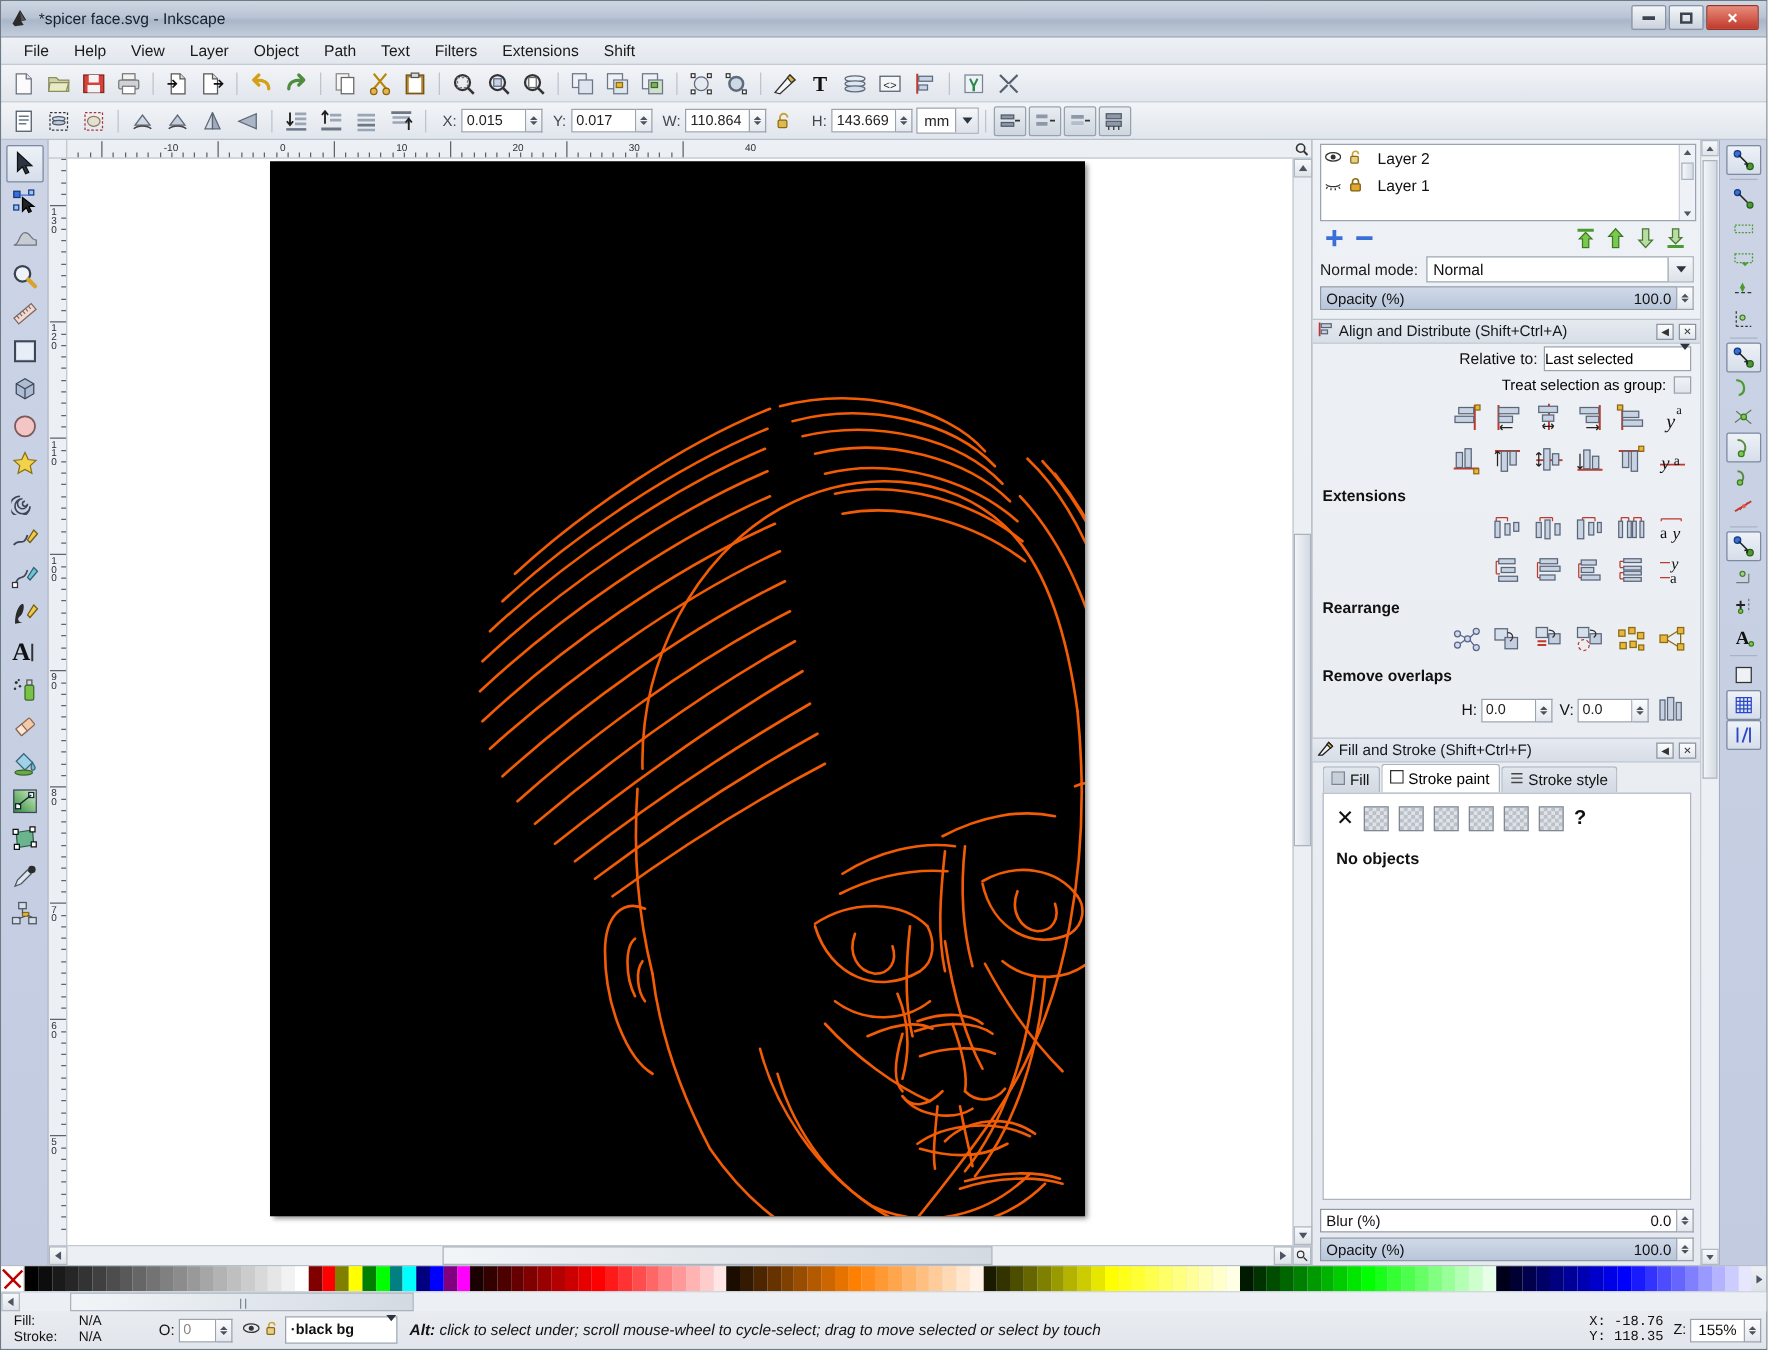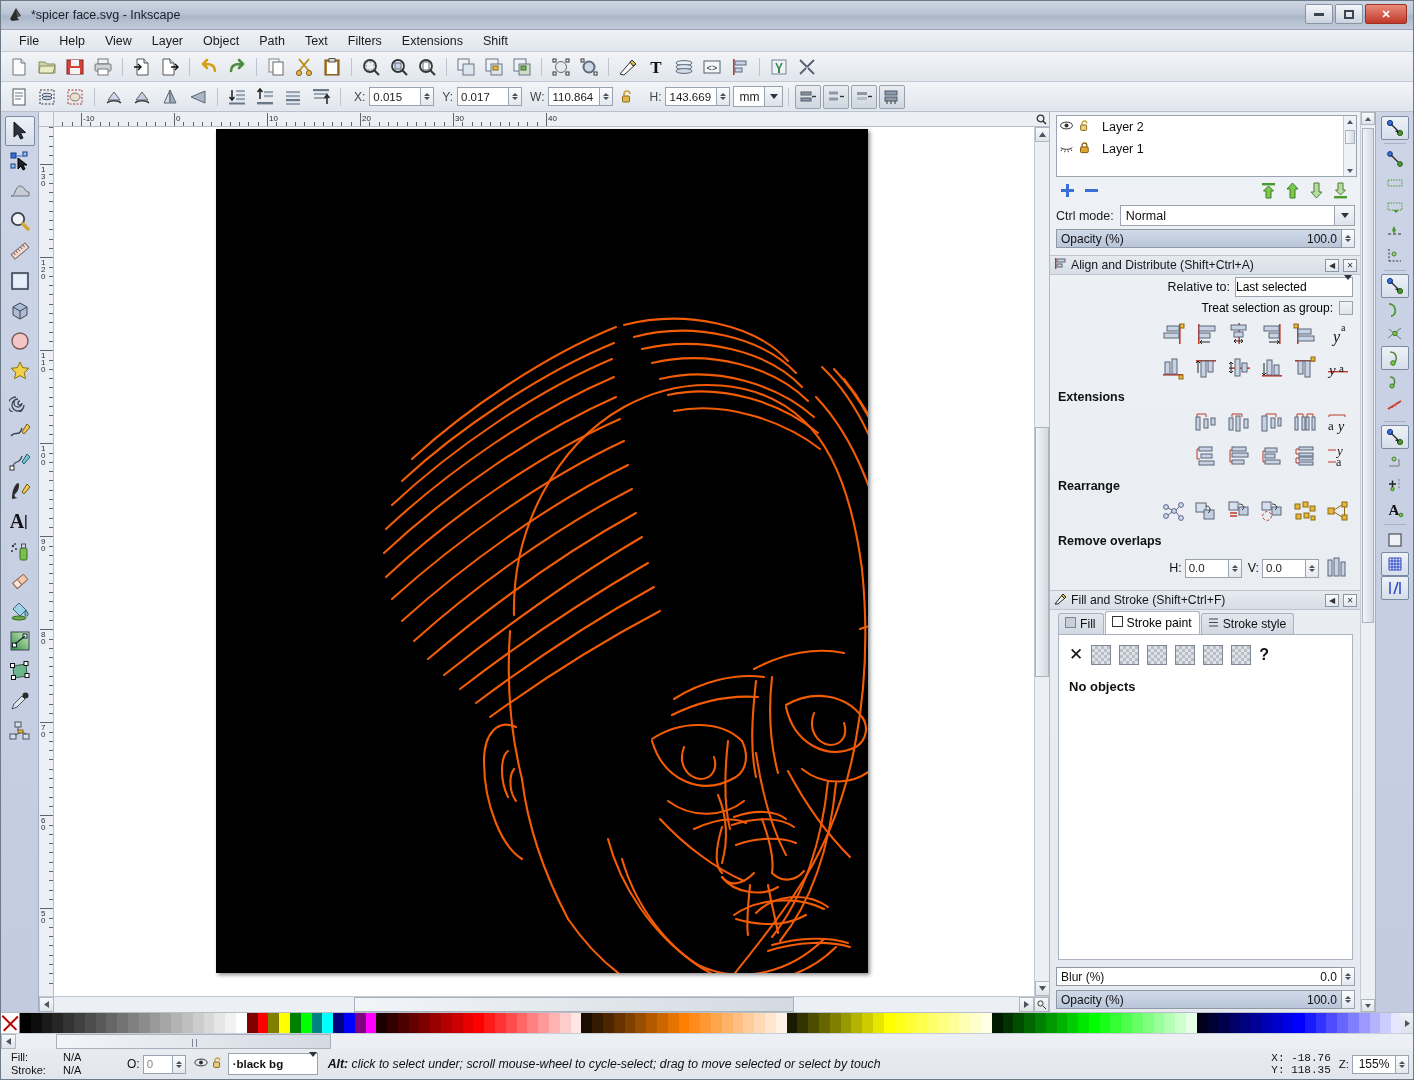--- a/index.html
+++ b/index.html
@@ -133,21 +133,21 @@
 
   
   .canvascol { flex: 1 1 auto; display: flex; flex-direction: column; min-width: 0; }
   .rulerrow { display: flex; height: 15px; flex: 0 0 15px; }
   .corner { width: 15px; flex:0 0 15px; background: #eceff3; border-right:1px solid #b7bec8; border-bottom:1px solid #b7bec8;}
   .hruler {
     flex: 1 1 auto; background: #eceff3; position: relative;
     border-bottom: 1px solid #b7bec8; overflow: hidden;
   }
   .hruler .tick { position: absolute; bottom: 0; width: 1px; background: #5b646f; }
-  .hruler .lab { position: absolute; top: 2px; font-size: 8px; color: #2b3138; font-family:"Liberation Sans",sans-serif;}
+  .hruler .lab { position: absolute; top: 2px; font-size: 8px; color: #2b3138; font-family:"Liberation Sans",sans-serif;padding-left:48px;}
   .zicon { width: 15px; flex:0 0 15px; background:#eceff3; border-bottom:1px solid #b7bec8; display:flex;align-items:center;justify-content:center;}
 
   .canvasrow { flex: 1 1 auto; display: flex; min-height: 0; }
   .vruler {
     width: 15px; flex: 0 0 15px; background: #eceff3; position: relative;
     border-right: 1px solid #b7bec8; overflow: hidden;
   }
   .vruler .tick { position: absolute; right: 0; height: 1px; background: #5b646f; }
   .vruler .lab { position:absolute; left:2px; font-size:8px; color:#2b3138; line-height:7px; width:7px;}
 
@@ -1258,21 +1258,21 @@
           </div>
           <div class="lb">
             <svg width="17" height="17" viewBox="0 0 17 17">
                 <rect x="2" y="14" width="13" height="2.4" fill="#4a9b30"></rect>
                 <path d="M8.5 13L3.5 8H6V1h5v7h2.5z" fill="#b9dca4" stroke="#4a7a33"></path>
               </svg>
           </div>
         </div>
 
         <div class="rowline">
-          <span class="lbl">Ctrl mode:</span>
+          <span class="lbl">Normal mode:</span>
           <span class="combo">
             <span class="cv">Normal</span>
             <span class="cbtn">
                 <i class="caret"></i>
               </span>
           </span>
         </div>
 
         <div class="opacityrow">
           <span class="opacitybar">

